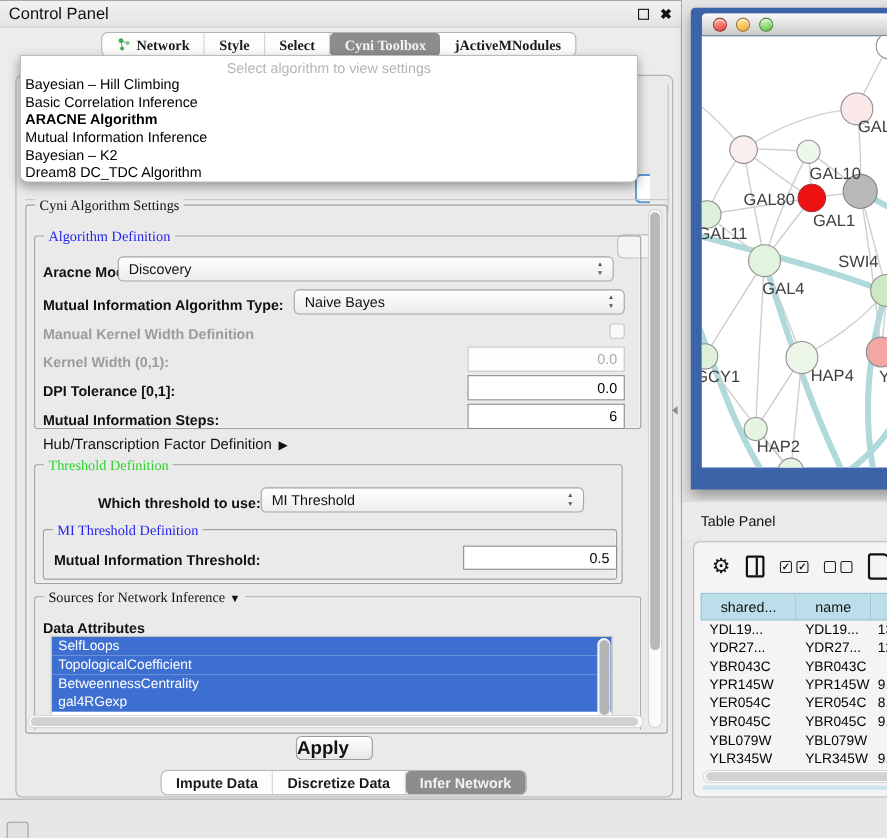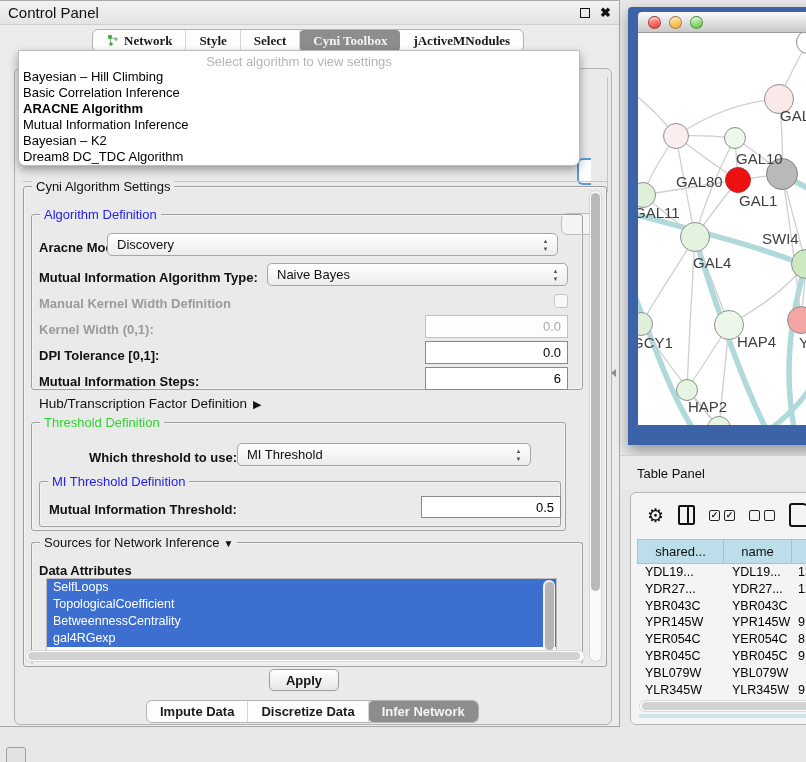--- a/index.html
+++ b/index.html
@@ -37,21 +37,21 @@
   #algo-popup { position:absolute; left:18px; top:49px; width:562px; height:116px;
     background:#fff; border:1px solid #bcbcbc; border-radius:1px 1px 7px 7px;
     box-shadow:0 4px 10px rgba(0,0,0,.35); z-index:50; padding-top:3px; }
   #algo-popup .hdr { text-align:center; color:#b5b5b5; font-size:13px; height:15px; }
   #algo-popup .item { font-size:13px; color:#000; padding:1px 4px; height:16px; line-height:14px; }
   #algo-popup .item.bold { font-weight:bold; }
   
   .group { position:absolute; border:1px solid #9f9f9f; border-radius:3px;
     box-shadow:inset 0 0 0 1px #f4f4f4; }
   .group > .legend { position:absolute; top:-8px; left:8px; background:#eaeaea;
-    padding:0 4px; font-size:13px; color:#111; white-space:nowrap; }
+    padding:0 4px; font-size:13px; color:#111; white-space:nowrap;font-family:Liberation Serif, serif; }
   .legend.blue { color:#2222ee; }
   .legend.green { color:#2ed52e; }
   .lbl { position:absolute; font-size:13px; font-weight:bold; color:#111; white-space:nowrap; }
   .lbl.gray { color:#9b9b9b; }
   .lbl.normal { font-weight:normal; }
   
   .combo { position:absolute; height:23px; background:linear-gradient(#ffffff,#ececec);
     border:1px solid #a6a6a6; border-radius:5px; display:flex; align-items:center;
     padding:0 22px 0 9px; font-size:13px; color:#111; }
   .combo .arrows { position:absolute; right:7px; top:3px; width:9px; display:flex;
@@ -73,22 +73,22 @@
   #attr-list { position:absolute; left:45px; top:576px; width:511px; height:78px;
     background:#fff; border:1px solid #bdbdbd; overflow:hidden; }
   #attr-list .li { height:17px; background:#3d6fd1; color:#fff; font-size:12.5px;
     padding:1px 6px; white-space:nowrap; }
   #attr-list .in-vscroll { position:absolute; right:1px; top:1px; width:12px; height:74px;
     background:#f2f2f2; border-radius:6px; }
   #attr-list .in-vscroll .thumb { position:absolute; left:1.5px; top:2px; width:9px; height:68px;
     background:#b5b5b5; border-radius:5px; }
   
   .btn { position:absolute; background:linear-gradient(#ffffff,#e7e7e7);
-    border:1px solid #9c9c9c; border-radius:5px; font-size:13px; font-weight:bold; color:#111;
-    display:flex; align-items:center; justify-content:center; }
+    border:1px solid #9c9c9c; border-radius:5px; font-size:17px; font-weight:bold; color:#111;
+    display:flex; align-items:center; }
   
   #cp-bottom-tabbar { left:146px; top:699px; height:23px; }
   
   #net-window { position:absolute; left:628px; top:7px; width:200px; height:438px;
     background:#3c63a8; border-radius:4px 4px 0 0; padding:5px 0 0 10px;
     box-shadow:0 6px 14px rgba(0,0,0,.35); }
   #net-titlebar { height:21px; background:linear-gradient(#fbfbfb,#c9c9c9);
     border-radius:4px 0 0 0; border-bottom:1px solid #9a9a9a;
     display:flex; align-items:center; gap:8px; padding-left:10px; }
   .tl { width:13px; height:13px; border-radius:50%; border:1px solid rgba(0,0,0,.35);

